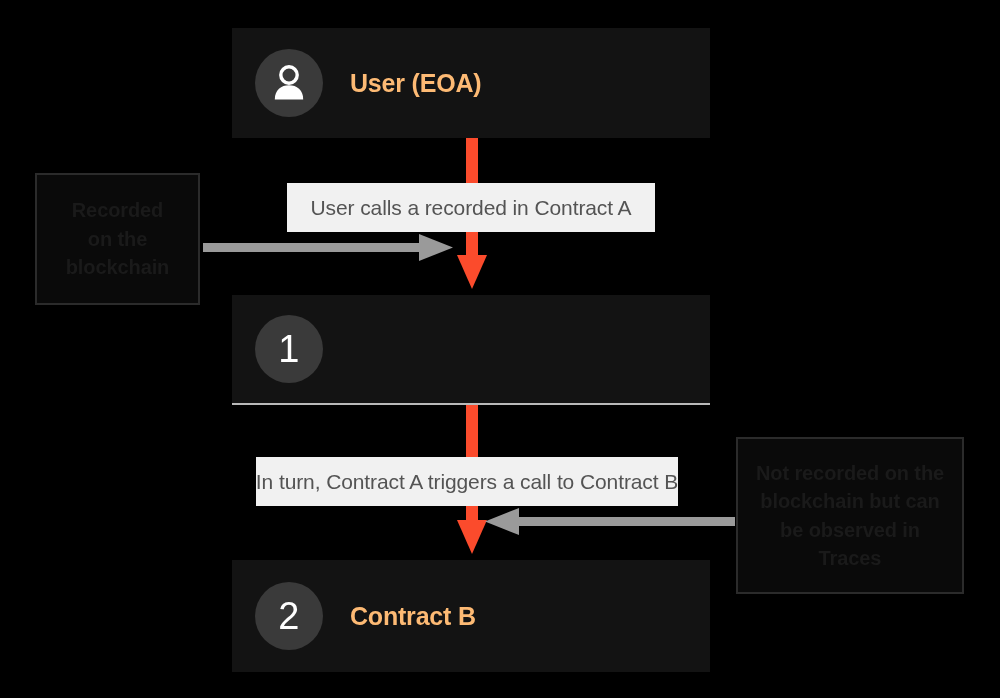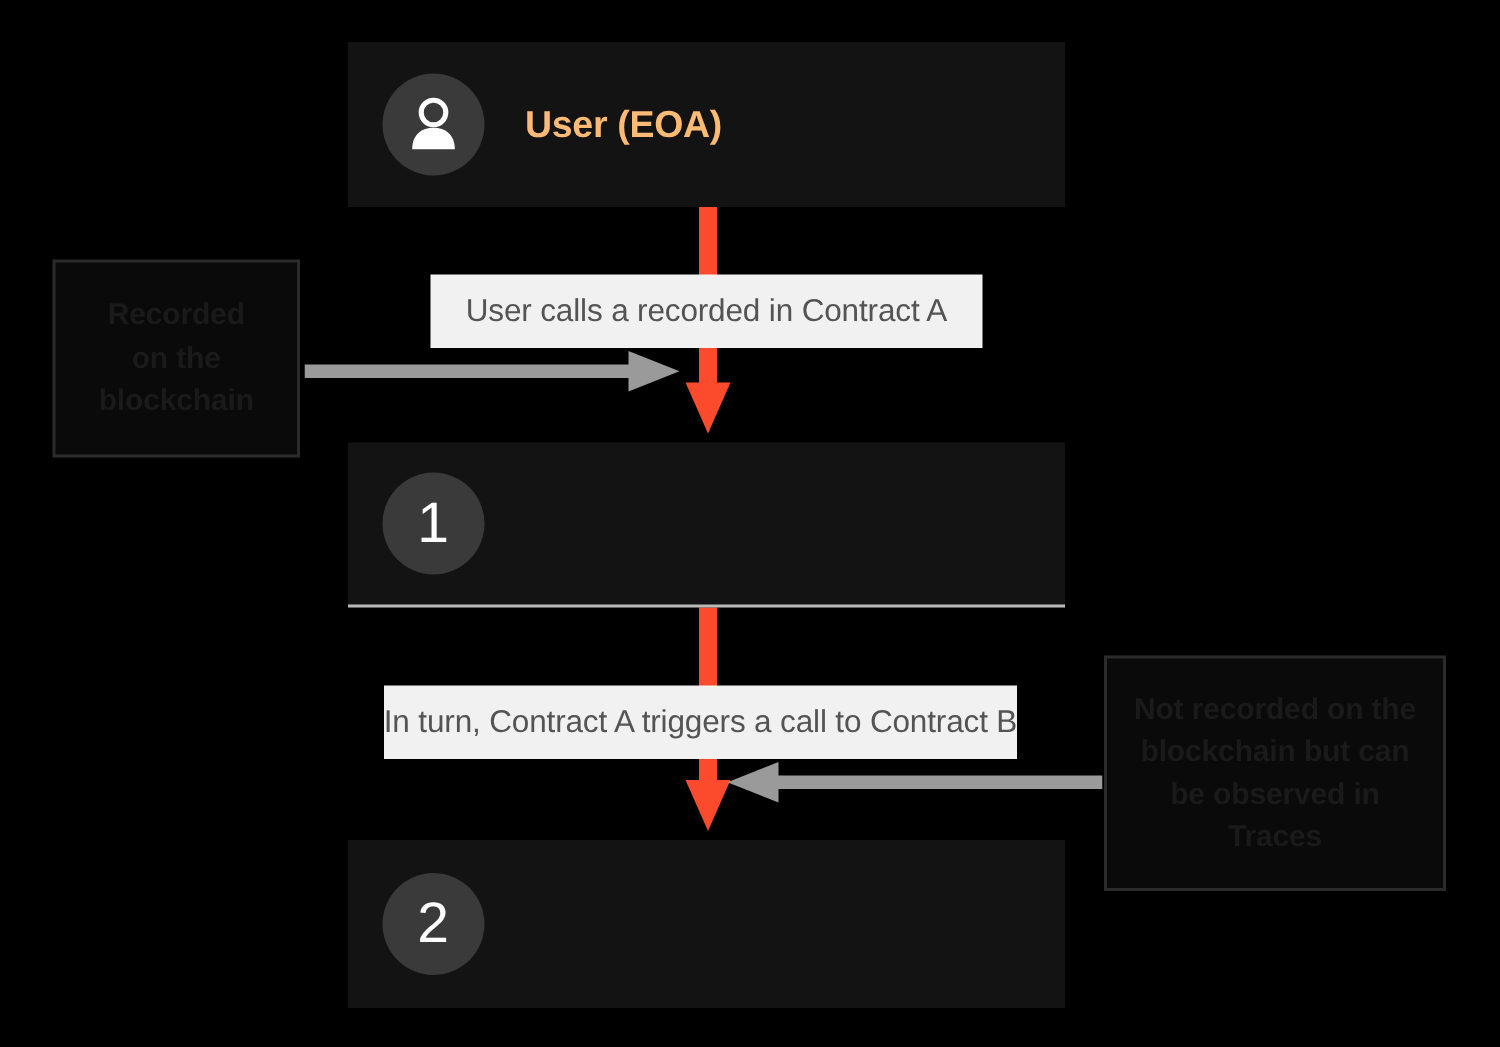--- a/index.html
+++ b/index.html
@@ -155,20 +155,21 @@
     </div>
     <div class="node-label">User (EOA)</div>
   </div>
 
   <div id="node-contract-a" class="node with-rule">
     <div class="node-badge">1</div>
   </div>
 
   <div id="node-contract-b" class="node">
     <div class="node-badge">2</div>
+    <div class="node-label">Contract B</div>
   </div>
 
   <div id="chip-call-a" class="chip">User calls a recorded in Contract A</div>
 
   <div id="chip-call-b" class="chip">In turn, Contract A triggers a call to Contract B</div>
 
   <div id="callout-left" class="callout">
     <div class="callout-text">Recorded</div>
     <div class="callout-text">on the</div>
     <div class="callout-text">blockchain</div>

